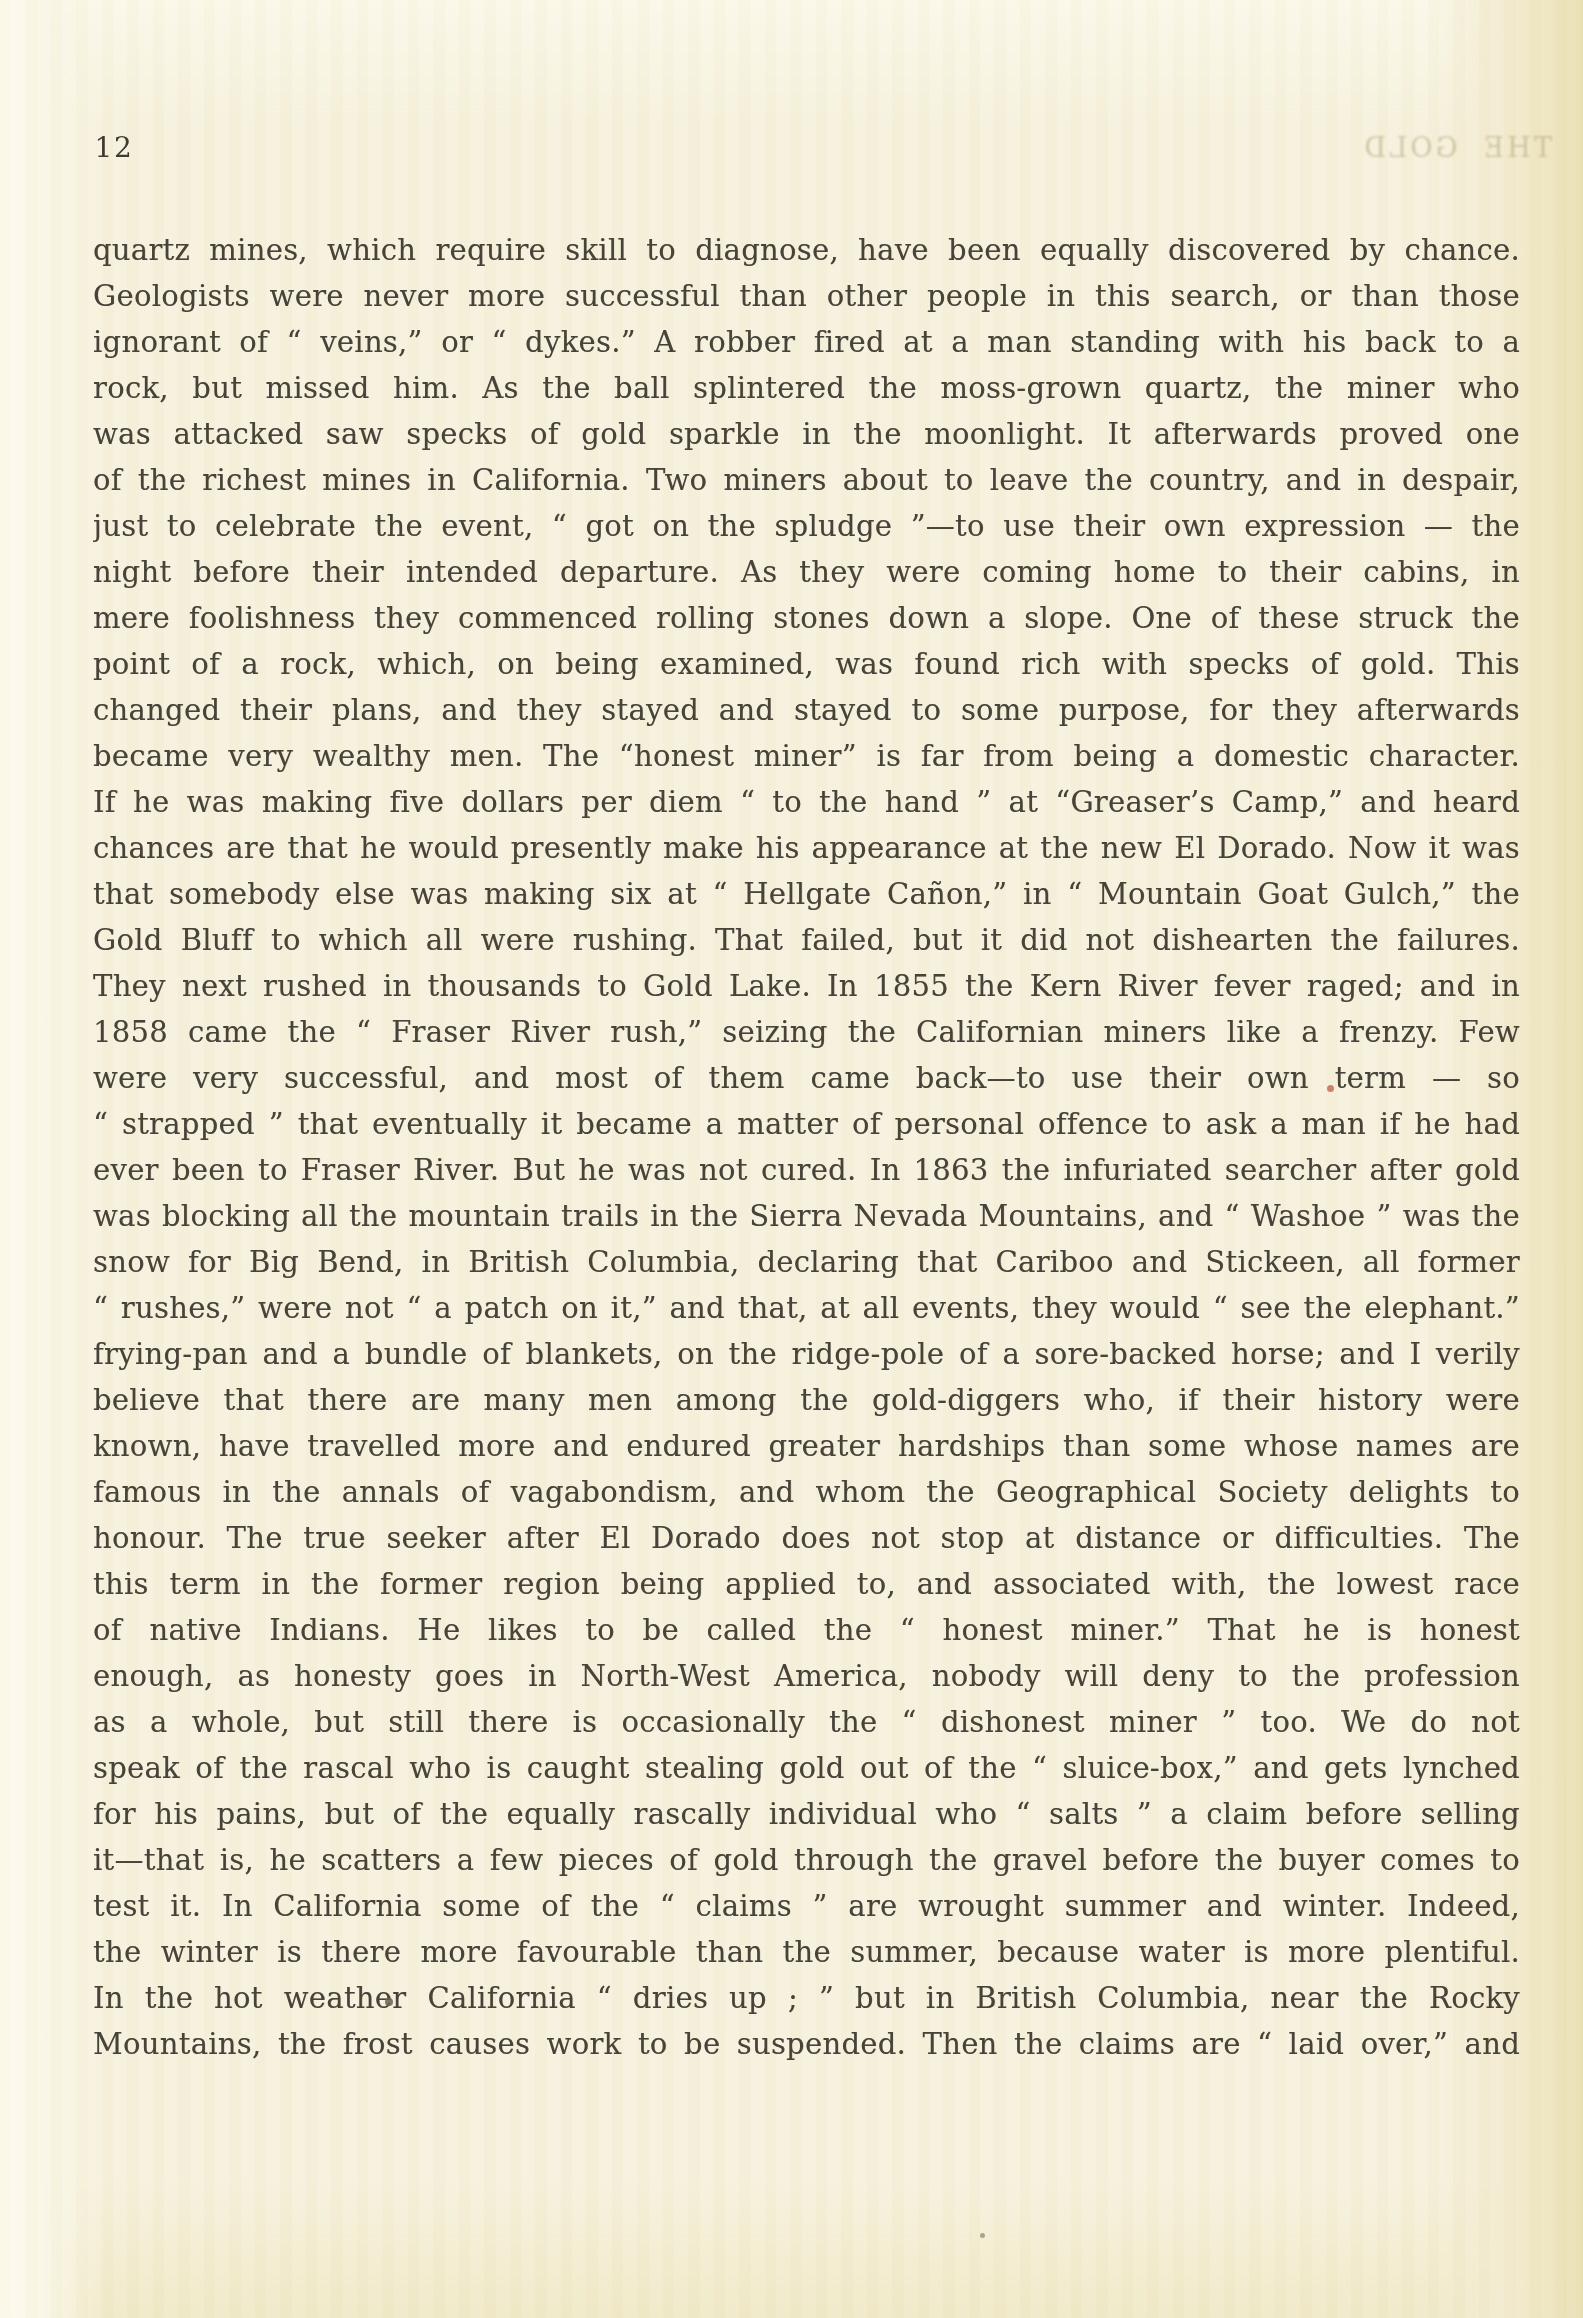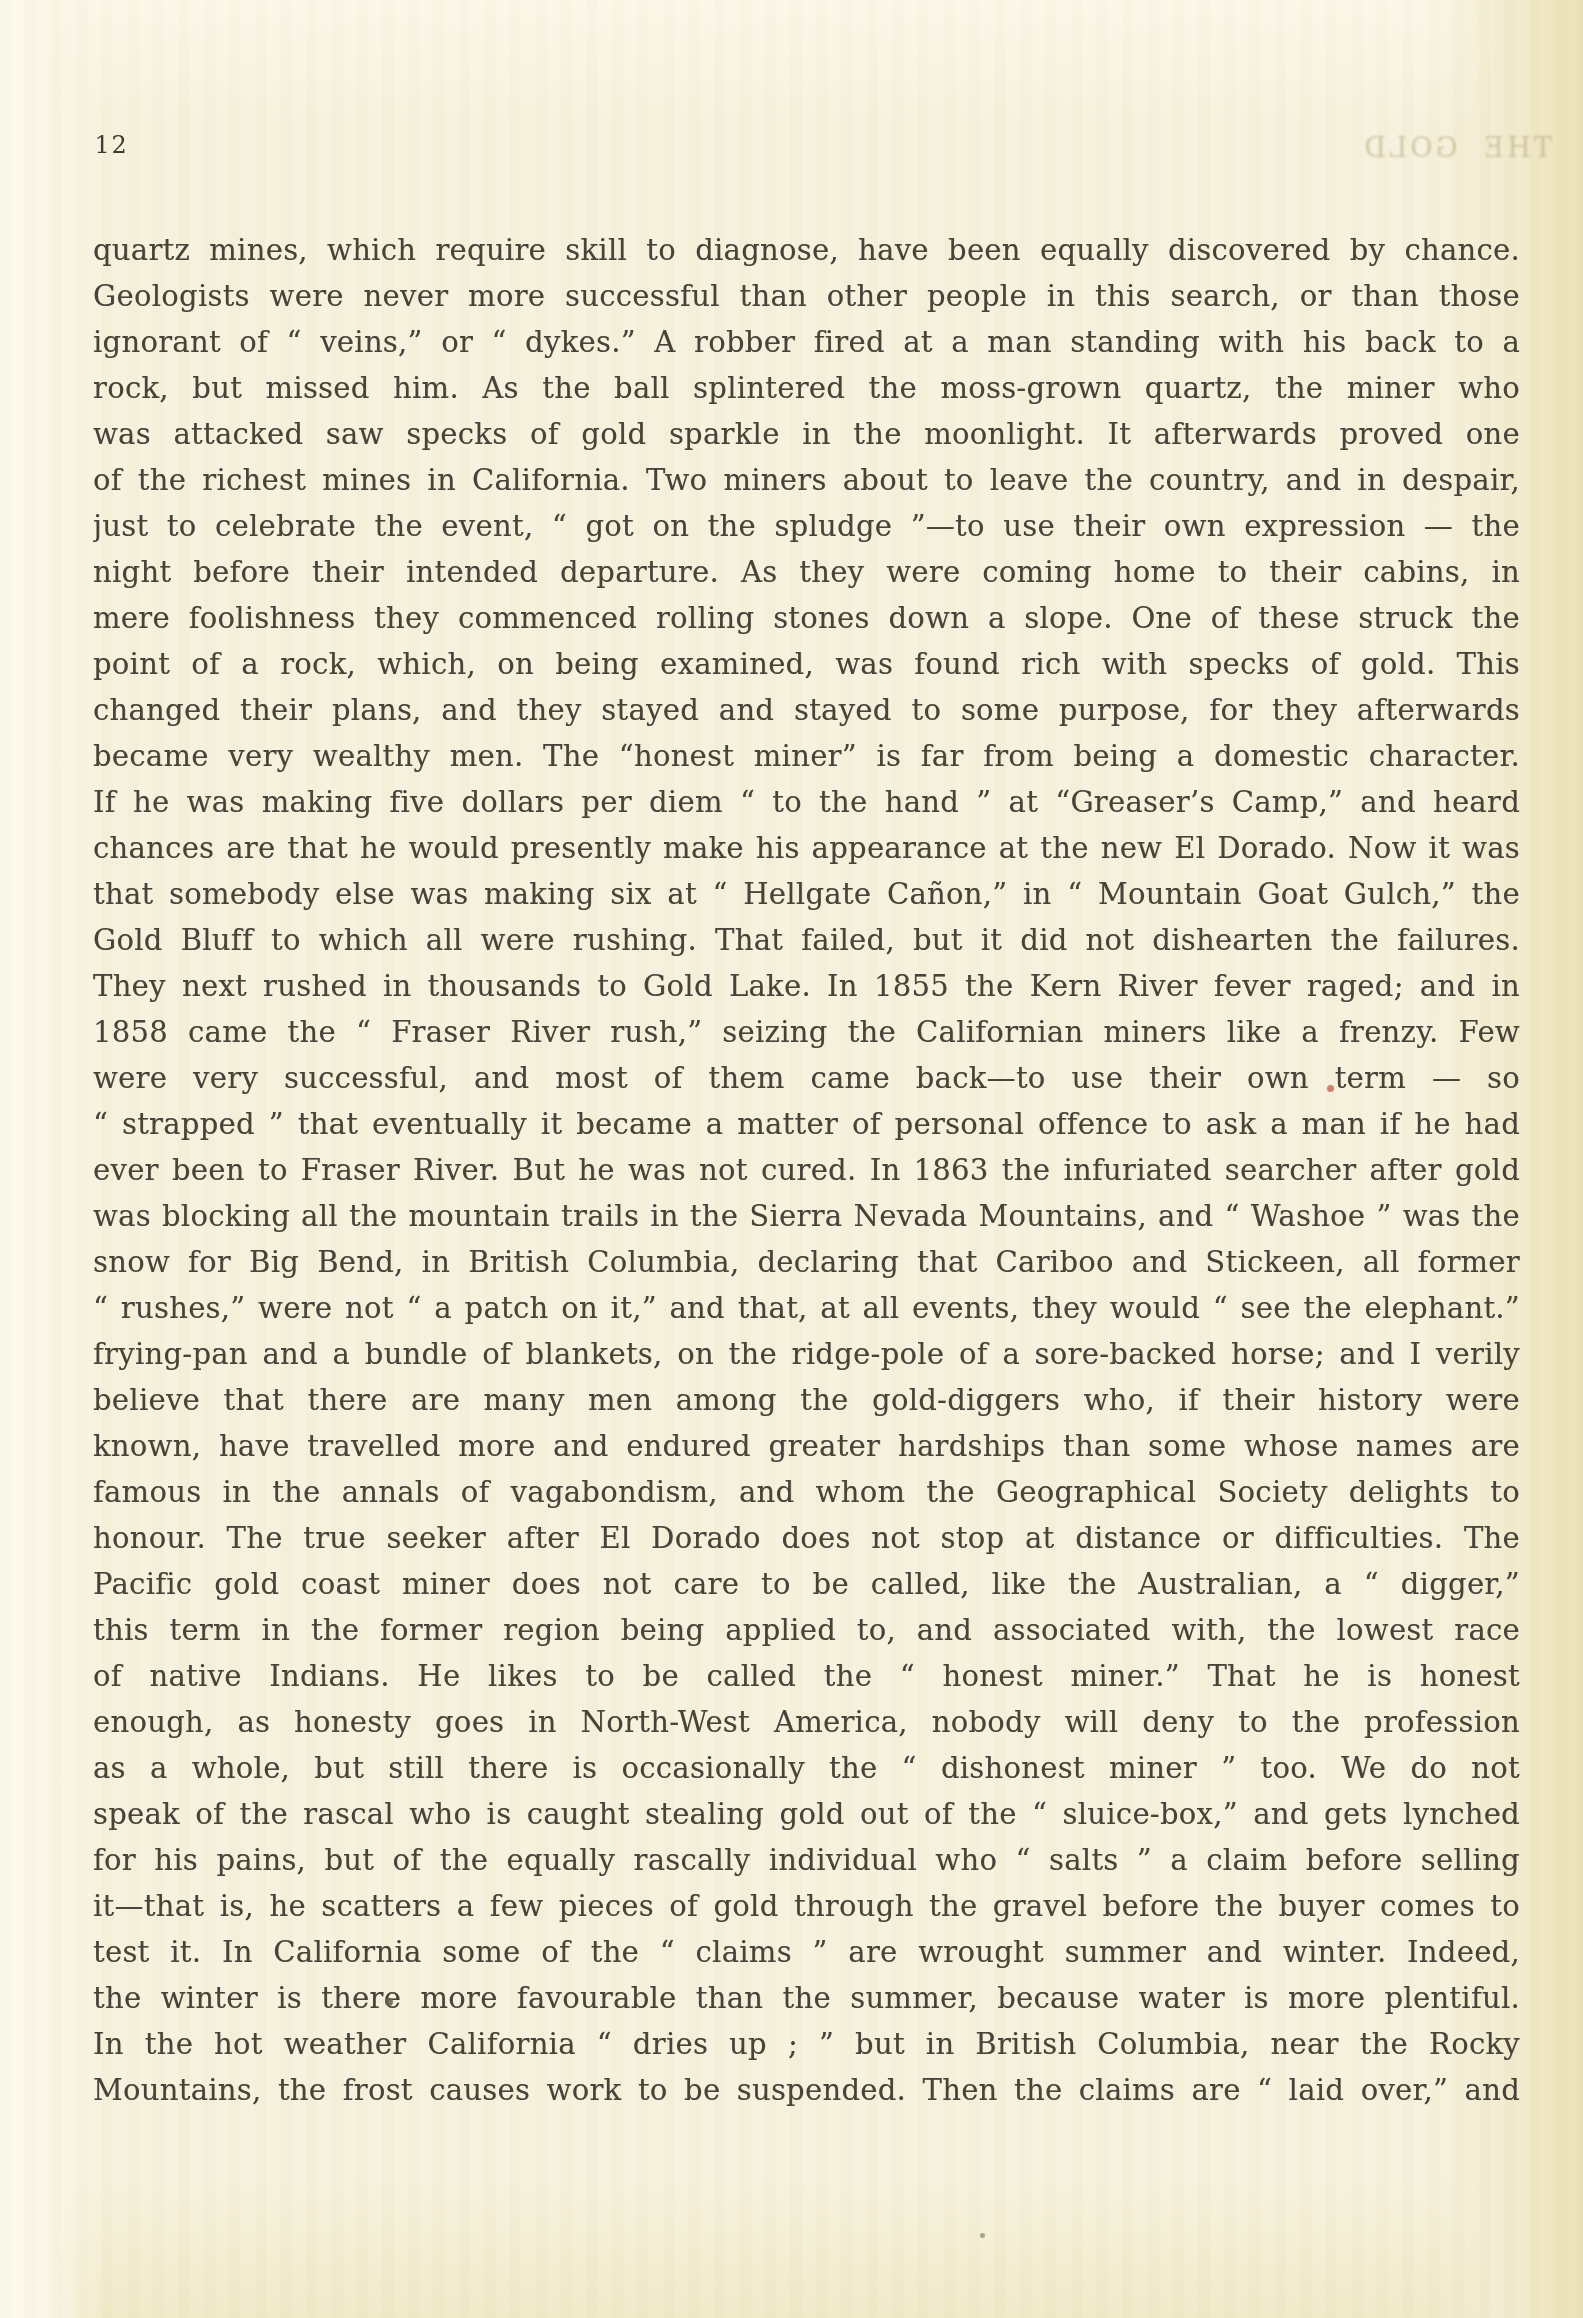--- a/index.html
+++ b/index.html
@@ -20,21 +20,21 @@
       linear-gradient(90deg, var(--paper-left) 0px, #faf6e6 45px, rgba(250,246,230,0) 107px),
       linear-gradient(270deg, var(--paper-right) 0px, #efe6c2 41px, #f2ebd0 78px, rgba(242,235,208,0) 156px),
       linear-gradient(180deg, rgba(255,253,242,0.55) 0px, rgba(255,253,242,0) 124px),
       linear-gradient(0deg, rgba(236,228,186,0.6) 0px, rgba(236,228,186,0) 140px);
     font-family:"DejaVu Serif","Liberation Serif",serif;
     color:var(--ink);
   }
   .running-header{position:absolute;left:93px;top:124px;width:1427px;height:58px;}
   .page-number{
     position:absolute;left:1.6px;top:6.6px;
-    font-size:24px;color:var(--ink-head);
+    font-size:28px;color:var(--ink-head);
     letter-spacing:1.6px;
   }
   .running-title{
     position:absolute;left:0;right:0;top:11.5px;
     text-align:center;
     font-size:27px;color:var(--ink-head);
     letter-spacing:3.7px;word-spacing:15px;
     text-shadow:0.3px 0.3px 0.5px rgba(63,59,51,0.30);
   }
   .ghost-text{
@@ -94,21 +94,20 @@
       <div class="line">“ strapped ” that eventually it became a matter of personal offence to ask a man if he had</div>
       <div class="line">ever been to Fraser River. But he was not cured. In 1863 the infuriated searcher after gold</div>
       <div class="line">was blocking all the mountain trails in the Sierra Nevada Mountains, and “ Washoe ” was the</div>
       <div class="line">snow for Big Bend, in British Columbia, declaring that Cariboo and Stickeen, all former</div>
       <div class="line">“ rushes,” were not “ a patch on it,” and that, at all events, they would “ see the elephant.”</div>
       <div class="line">frying-pan and a bundle of blankets, on the ridge-pole of a sore-backed horse; and I verily</div>
       <div class="line">believe that there are many men among the gold-diggers who, if their history were</div>
       <div class="line">known, have travelled more and endured greater hardships than some whose names are</div>
       <div class="line">famous in the annals of vagabondism, and whom the Geographical Society delights to</div>
       <div class="line">honour. The true seeker after El Dorado does not stop at distance or difficulties. The</div>
-      <div class="line">Pacific gold coast miner does not care to be called, like the Australian, a “ digger,”</div>
       <div class="line">this term in the former region being applied to, and associated with, the lowest race</div>
       <div class="line">of native Indians. He likes to be called the “ honest miner.” That he is honest</div>
       <div class="line">enough, as honesty goes in North-West America, nobody will deny to the profession</div>
       <div class="line">as a whole, but still there is occasionally the “ dishonest miner ” too. We do not</div>
       <div class="line">speak of the rascal who is caught stealing gold out of the “ sluice-box,” and gets lynched</div>
       <div class="line">for his pains, but of the equally rascally individual who “ salts ” a claim before selling</div>
       <div class="line">it—that is, he scatters a few pieces of gold through the gravel before the buyer comes to</div>
       <div class="line">test it. In California some of the “ claims ” are wrought summer and winter. Indeed,</div>
       <div class="line">the winter is there more favourable than the summer, because water is more plentiful.</div>
       <div class="line">In the hot weather California “ dries up ; ” but in British Columbia, near the Rocky</div>

